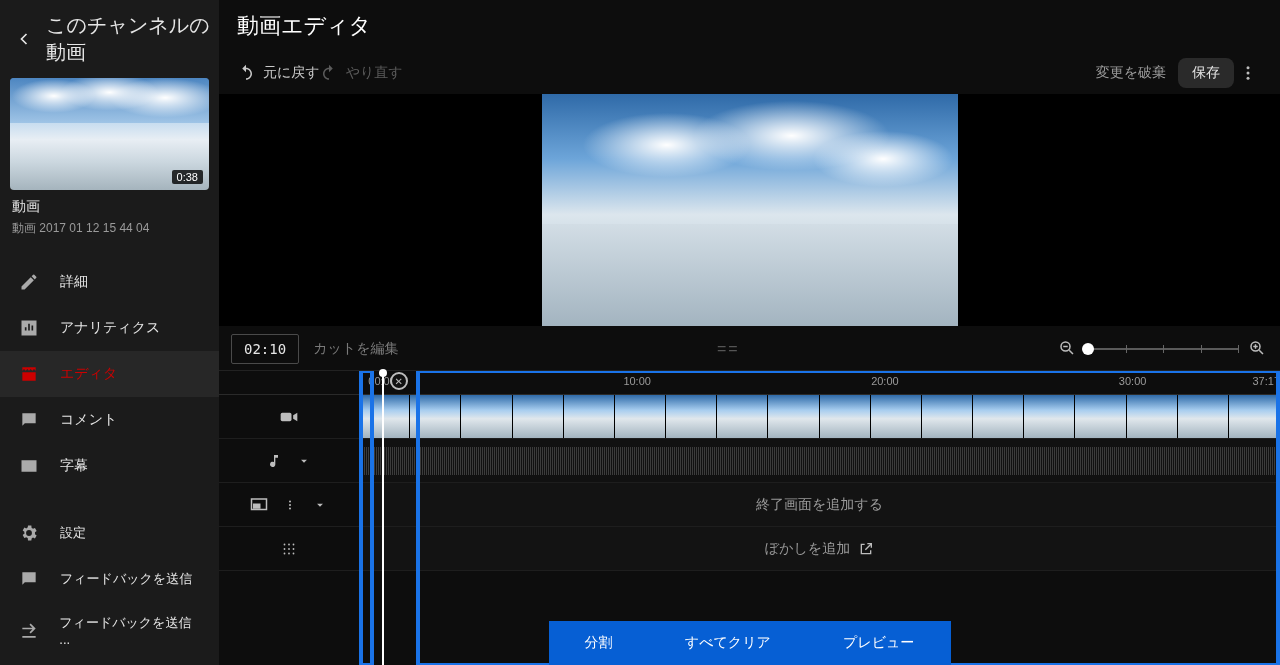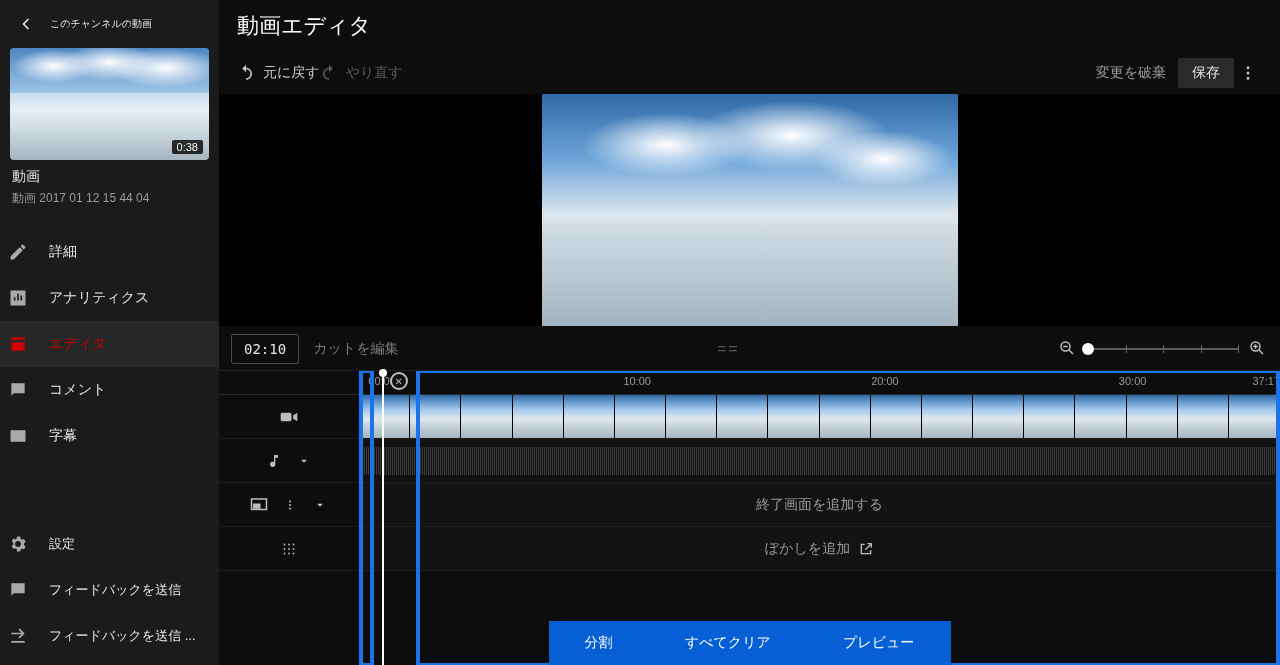--- a/index.html
+++ b/index.html
@@ -1,51 +1,51 @@
 <!DOCTYPE html>
 <html><head>
 <meta charset="utf-8">
 <style>
 * { margin: 0; padding: 0; box-sizing: border-box; font-family: "Helvetica Neue", Arial, "Hiragino Kaku Gothic ProN", "Hiragino Sans", Meiryo, sans-serif; }
 html, body { width: 1280px; height: 665px; background: #0d0d0d; color: #e6e6e6; overflow: hidden; }
 .app { display: flex; width: 100%; height: 100%; }
 
 
 .sidebar { width: 219px; background: #1b1b1b; display: flex; flex-direction: column; padding: 12px 0 0 0; }
-.side-top { display: flex; align-items: center; gap: 12px; padding: 0 6px 12px 14px; color: #e6e6e6; font-size: 10px; }
+.side-top { display: flex; align-items: center; gap: 12px; padding: 0 6px 12px 14px; color: #e6e6e6; font-size: 20px; }
 .side-top .back { width: 24px; height: 24px; display: flex; align-items: center; justify-content: center; cursor: pointer; }
 .thumb-wrap { margin: 0 10px; position: relative; }
 .thumb { width: 199px; height: 112px; background: linear-gradient(to bottom, #3a6fa8 0%, #bcd7ee 35%, #e8eef4 55%, #cbd7df 75%, #a5b4bd 100%); border-radius: 4px; position: relative; overflow: hidden; }
 .thumb::after { content: ""; position: absolute; top: 0; left: 0; right: 0; height: 40%; background:
   radial-gradient(ellipse 60px 24px at 22% 40%, #fff, transparent 70%),
   radial-gradient(ellipse 70px 26px at 50% 32%, #fff, transparent 70%),
   radial-gradient(ellipse 80px 28px at 78% 44%, #fff, transparent 70%),
   linear-gradient(#4d86c1, #9fc4e6); }
 .dur-badge { position: absolute; right: 6px; bottom: 6px; padding: 1px 5px; background: #000c; color: #fff; font-size: 11px; border-radius: 2px; }
 .video-meta { padding: 8px 12px 16px 12px; }
 .video-meta .label { font-size: 14px; color: #e6e6e6; }
 .video-meta .name  { font-size: 12px; color: #9a9a9a; margin-top: 4px; }
 .nav { display: flex; flex-direction: column; margin-top: 6px; }
-.nav-item { display: flex; align-items: center; gap: 20px; padding: 12px 7px; font-size: 14px; color: #e6e6e6; cursor: pointer; }
+.nav-item { display: flex; align-items: center; gap: 20px; padding: 12px 18px; font-size: 14px; color: #e6e6e6; cursor: pointer; }
 .nav-item .icon { width: 22px; height: 22px; display: flex; align-items: center; justify-content: center; color: #aaa; }
 .nav-item.active { background: #272727; color: #cc0000; }
 .nav-item.active .icon { color: #cc0000; }
 .side-bottom { margin-top: auto; display: flex; flex-direction: column; padding-bottom: 6px; }
 .side-bottom .nav-item { font-size: 13px; }
 
 
 .main { flex: 1; display: flex; flex-direction: column; background: #0d0d0d; }
 .hdr { display: flex; align-items: center; height: 52px; padding: 0 18px; }
 .hdr-title { font-size: 22px; color: #fff; }
 .tbar { display: flex; align-items: center; height: 42px; padding: 0 18px; }
 .tb-btn { display: inline-flex; align-items: center; gap: 8px; font-size: 14px; color: #c9c9c9; cursor: pointer; }
 .tb-btn.dim { color: #5b5b5b; }
 .spacer { flex: 1; }
 .discard { color: #9a9a9a; font-size: 14px; padding: 6px 12px; cursor: pointer; }
-.save { background: #2a2a2a; color: #e6e6e6; font-size: 14px; padding: 6px 14px; border-radius: 2px; cursor: pointer; }
+.save { background: #2a2a2a; color: #e6e6e6; font-size: 14px; padding: 6px 14px; border-radius: 8px; cursor: pointer; }
 .more { width: 28px; display: flex; align-items: center; justify-content: center; color: #bdbdbd; cursor: pointer; }
 
 .stage { flex: 0 0 232px; background: #000; position: relative; }
 .stage .preview { position: absolute; left: 50%; top: 0; transform: translateX(-50%); width: 416px; height: 232px; background: linear-gradient(to bottom,#2f6aa8 0%, #6da5d9 28%, #dce6ed 52%, #9fb7c7 100%); overflow: hidden; }
 .stage .preview::after { content: ""; position: absolute; inset: 0; background:
   radial-gradient(ellipse 120px 46px at 30% 22%, #fff, transparent 70%),
   radial-gradient(ellipse 140px 50px at 60% 18%, #fff, transparent 70%),
   radial-gradient(ellipse 100px 40px at 82% 28%, #fff, transparent 70%),
   linear-gradient(transparent 56%, #d2dde5 56.2%, #a3b4c0 100%);
 }

